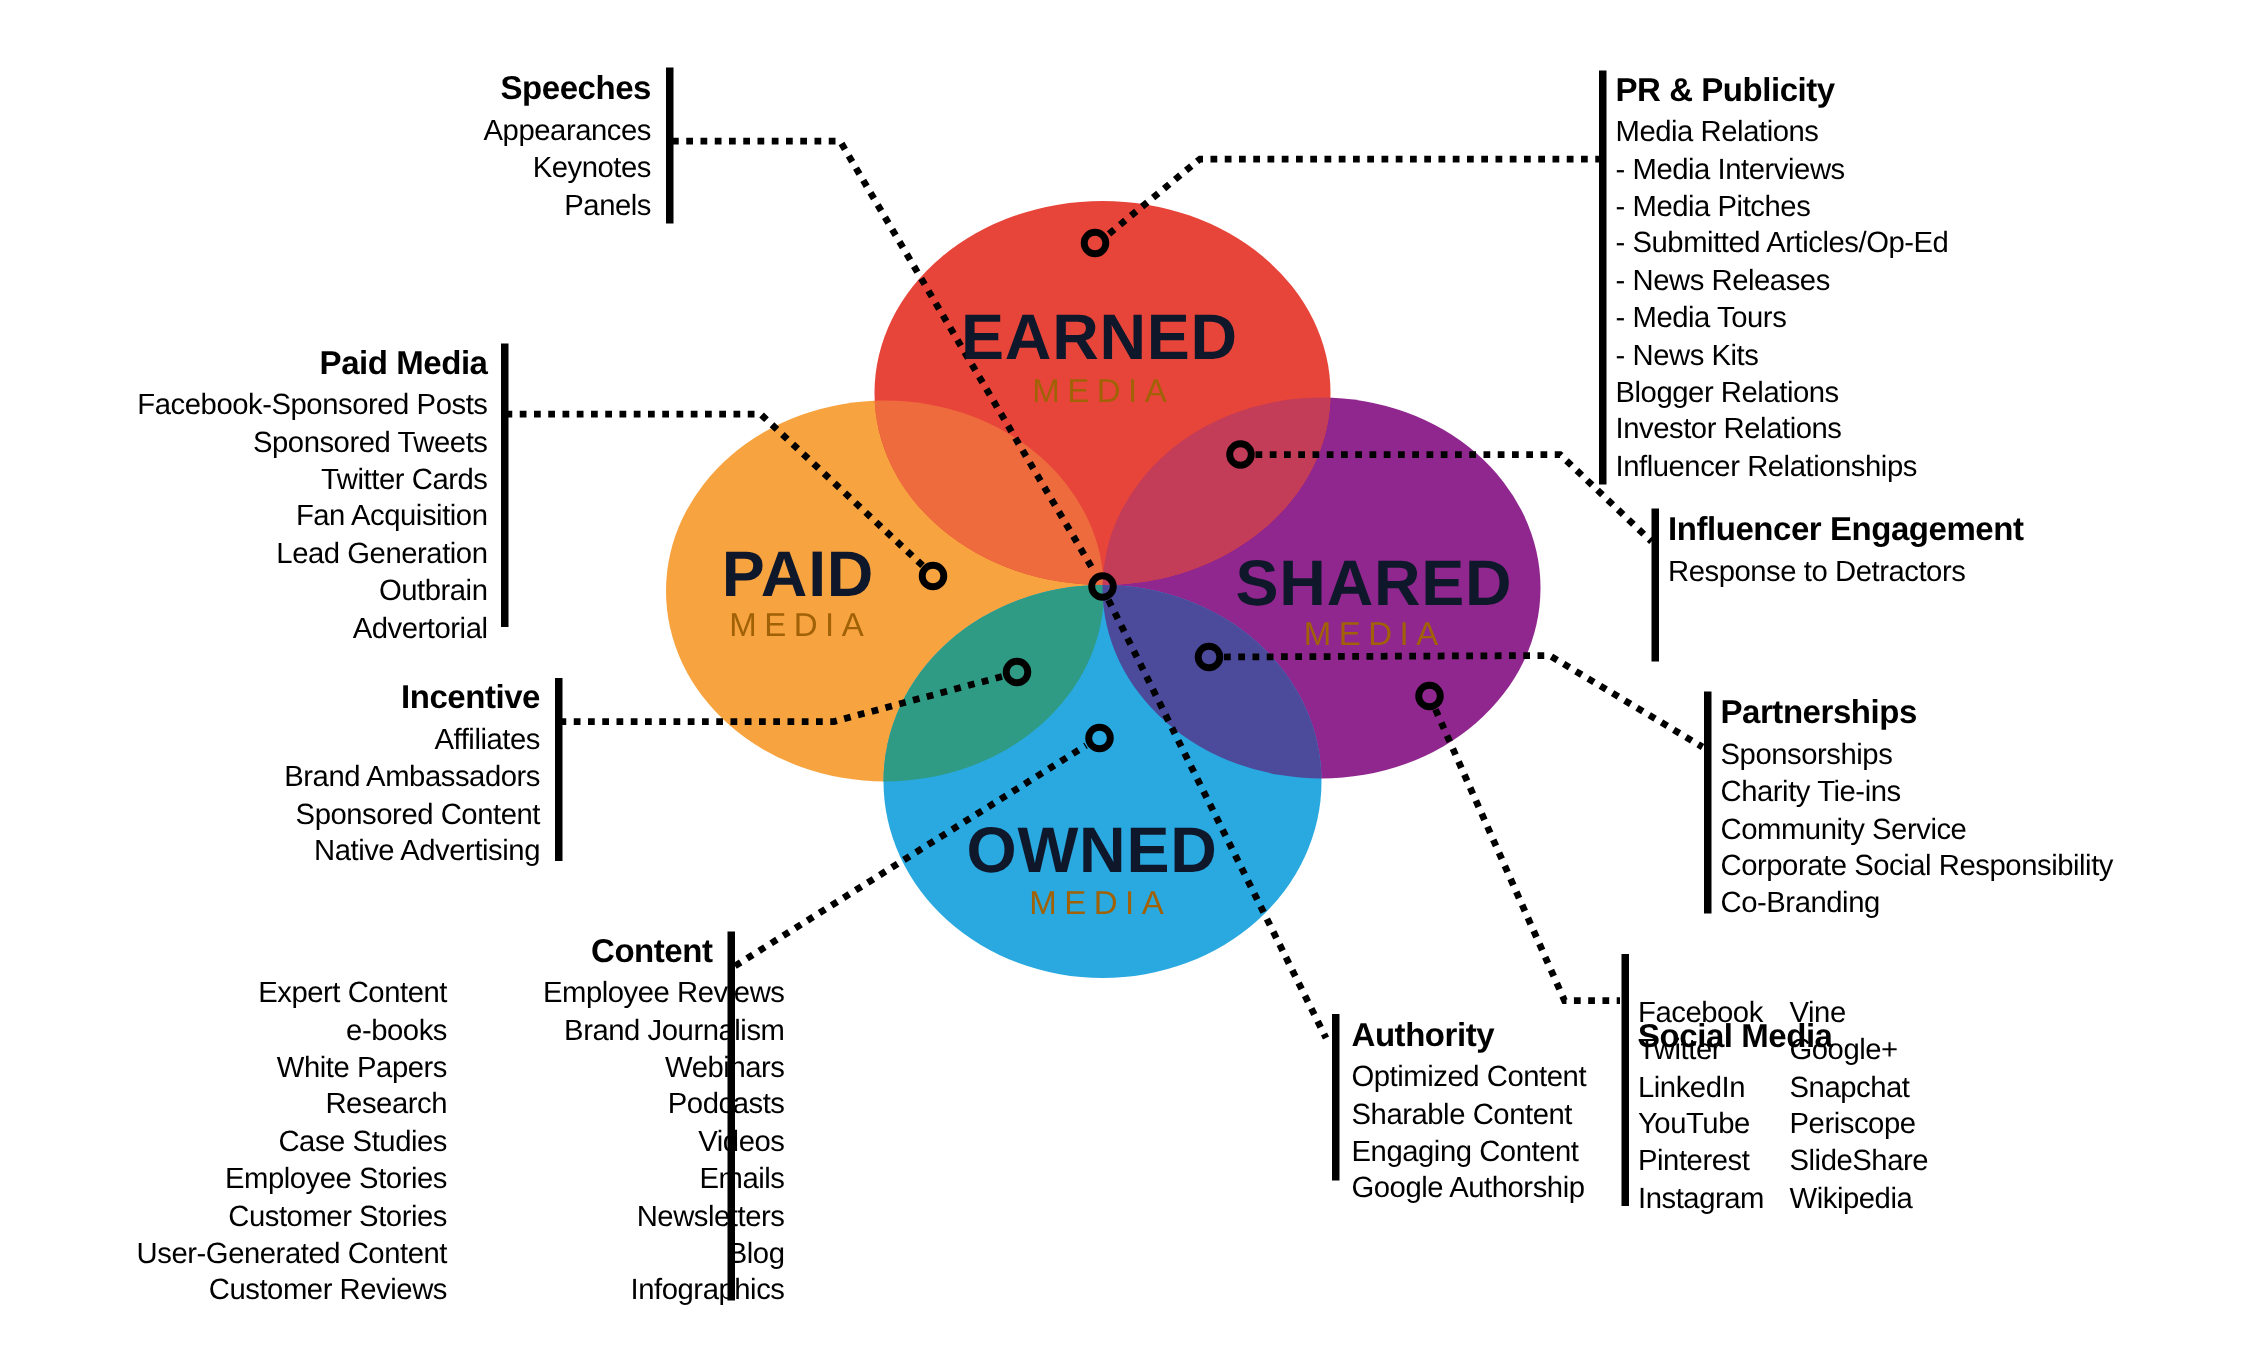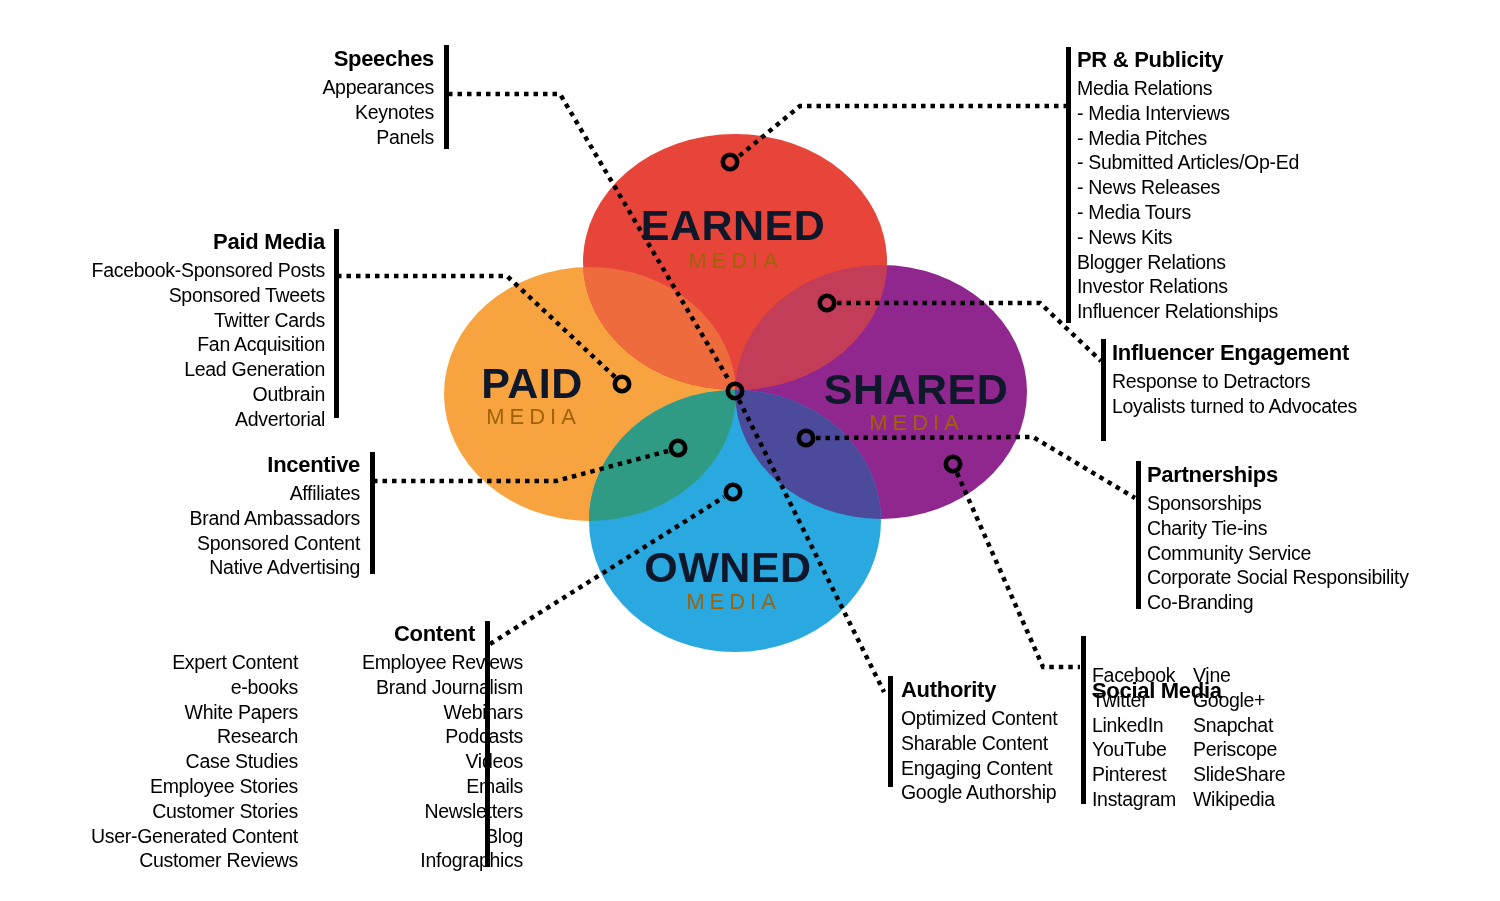--- a/index.html
+++ b/index.html
@@ -158,21 +158,20 @@
   <div class="co-item">- Media Tours</div>
   <div class="co-item">- News Kits</div>
   <div class="co-item">Blogger Relations</div>
   <div class="co-item">Investor Relations</div>
   <div class="co-item">Influencer Relationships</div>
 </div>
 
 <div class="co la" style="top:339px;left:1112px;">
   <div class="co-title">Influencer Engagement</div>
   <div class="co-item">Response to Detractors</div>
-  <div class="co-item">Loyalists turned to Advocates</div>
 </div>
 
 <div class="co la" style="top:461px;left:1147px;">
   <div class="co-title">Partnerships</div>
   <div class="co-item">Sponsorships</div>
   <div class="co-item">Charity Tie-ins</div>
   <div class="co-item">Community Service</div>
   <div class="co-item">Corporate Social Responsibility</div>
   <div class="co-item">Co-Branding</div>
 </div>

